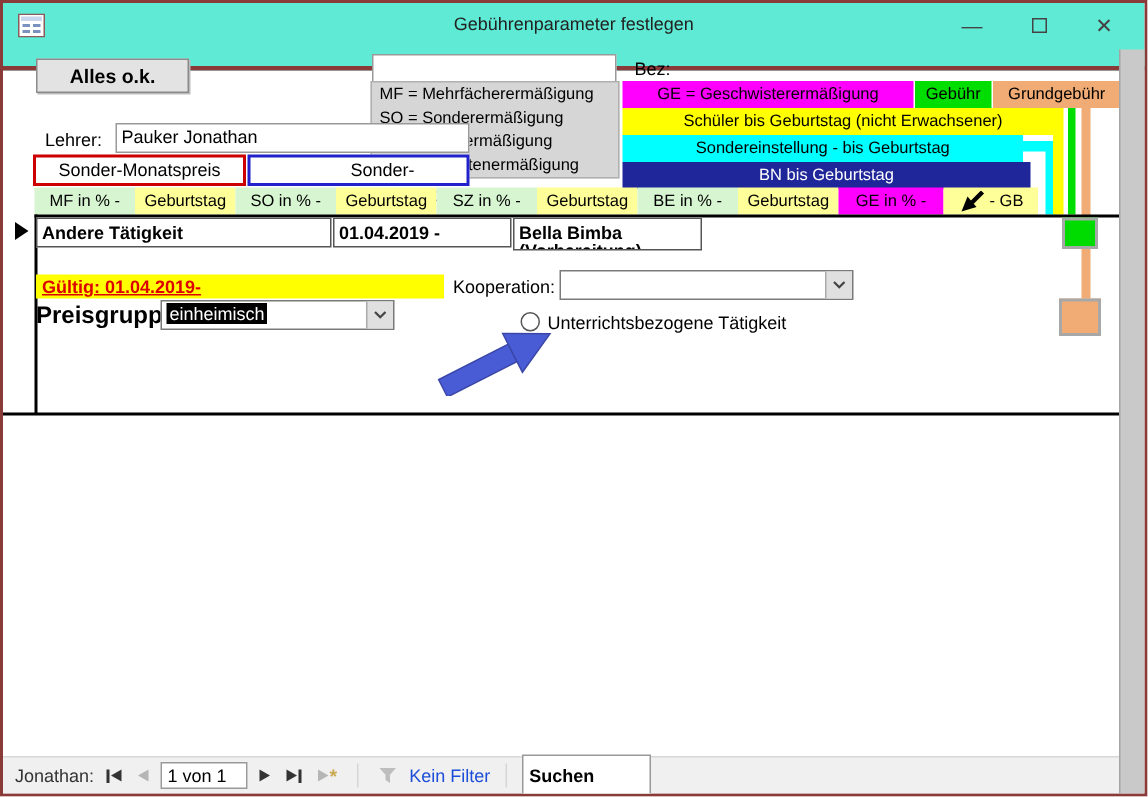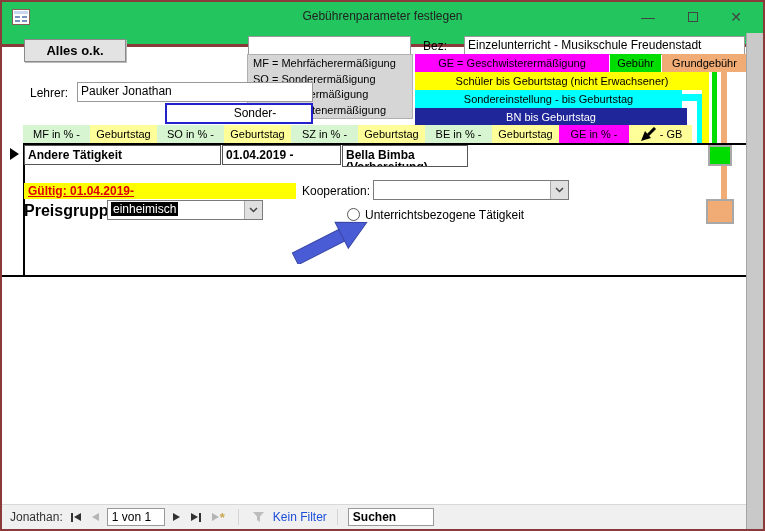--- a/index.html
+++ b/index.html
@@ -4,21 +4,21 @@
 <style>
   * { margin:0; padding:0; box-sizing:border-box; }
   html,body { background:#e8e8e8; }
   body { font-family:"Liberation Sans", sans-serif; }
   .window {
     position:relative; width:765px; height:531px; background:#fff;
     border:2px solid #8b3a3a; overflow:hidden;
   }
   .titlebar {
     position:absolute; left:0; top:0; width:100%; height:45px;
-    background:#22c55e; border-bottom:3px solid #8b3a3a;
+    background:#5eead4; border-bottom:3px solid #8b3a3a;
   }
   .title-text {
     position:absolute; left:0; right:0; top:7px; text-align:center;
     font-size:12px; color:#222;
   }
   .win-icon { position:absolute; left:10px; top:7px; }
   .win-btn { position:absolute; top:4px; width:30px; height:22px; text-align:center;
     color:#444; font-size:14px; line-height:22px; cursor:default; }
   .btn-min { right:100px; }
   .btn-max { right:55px; }
@@ -97,21 +97,21 @@
   .tri-r { width:0; height:0; border-top:4.5px solid transparent; border-bottom:4.5px solid transparent;
     border-left:7px solid #333; }
   .tri-l { width:0; height:0; border-top:4.5px solid transparent; border-bottom:4.5px solid transparent;
     border-right:7px solid #333; }
   .tri-dis { border-right-color:#b5b5b5; border-left-color:#b5b5b5; }
   .navbar-stub { width:2px; height:9px; background:#333; }
   .nav-star { color:#caa84f; font-weight:bold; font-size:13px; line-height:9px; }
   .nav-count { width:58px; height:18px; font-size:12px; padding-left:4px; border:1px solid #999; }
   .nav-sep { width:1px; height:16px; background:#d5d5d5; margin:0 5px; }
   .nav-filter-label { color:#1d4ed8; }
-  .nav-search { width:86px; height:18px; font-size:12px; font-weight:bold; padding-left:4px; border:1px solid #999; }
+  .nav-search { width:86px; height:28px; font-size:12px; font-weight:bold; padding-left:4px; border:1px solid #999; }
   input { font-family:"Liberation Sans",sans-serif; outline:none; }
 </style>
 </head>
 <body>
 
 <div class="window">
 
   <div class="titlebar">
     <span class="win-icon">
       <svg width="18" height="16" viewBox="0 0 18 16">
@@ -125,41 +125,41 @@
     </span>
     <div class="title-text">Gebührenparameter festlegen</div>
     <div class="win-btn btn-min">—</div>
     <div class="win-btn btn-max"><span class="box"></span></div>
     <div class="win-btn btn-close">✕</div>
   </div>
 
   <div class="abs btn3d ok-btn">Alles o.k.</div>
   <div class="abs field empty-field"></div>
   <span class="abs bez-label">Bez:</span>
-  <div class="abs field bez-field">Einzelunterricht - Musikschule Freudenstadt</div>
 
   <div class="abs legend-gray">
     <div>MF = Mehrfächerermäßigung</div>
     <div>SO = Sonderermäßigung</div>
     <div>SZ = Sozialermäßigung</div>
     <div>BE = Begabtenermäßigung</div>
   </div>
 
   <div class="bar bar-ge" style="background: rgb(255, 0, 255);">GE = Geschwisterermäßigung</div>
   <div class="bar bar-geb" style="background: rgb(0, 221, 0);">Gebühr</div>
   <div class="bar bar-ggeb" style="background: rgb(240, 172, 116);">Grundgebühr</div>
   <div class="bar bar-schueler" style="background: rgb(255, 255, 0);">Schüler bis Geburtstag (nicht Erwachsener)</div>
   <div class="bar bar-sonder" style="background: rgb(0, 255, 255);">Sondereinstellung   -  bis Geburtstag</div>
   <div class="bar bar-bn" style="background: rgb(31, 38, 153);">
     <span>BN bis Geburtstag</span>
   </div>
 
   <span class="abs lehrer-label">Lehrer:</span>
   <div class="abs field lehrer-field">Pauker Jonathan</div>
 
+  <div class="abs btn-red">Sonder-Monatspreis</div>
   <div class="abs btn-blue">Sonder-Rechnungstext</div>
 
   <div class="abs grid-header">
     <div class="gh-cell" style="width: 67px; background: rgb(214, 245, 208);">MF in % -</div>
     <div class="gh-cell" style="width: 67px; background: rgb(255, 255, 153);">Geburtstag</div>
     <div class="gh-cell" style="width: 67px; background: rgb(214, 245, 208);">SO in % -</div>
     <div class="gh-cell" style="width: 67px; background: rgb(255, 255, 153);">Geburtstag</div>
     <div class="gh-cell" style="width: 67px; background: rgb(214, 245, 208);">SZ in % -</div>
     <div class="gh-cell" style="width: 67px; background: rgb(255, 255, 153);">Geburtstag</div>
     <div class="gh-cell" style="width: 67px; background: rgb(214, 245, 208);">BE in % -</div>

